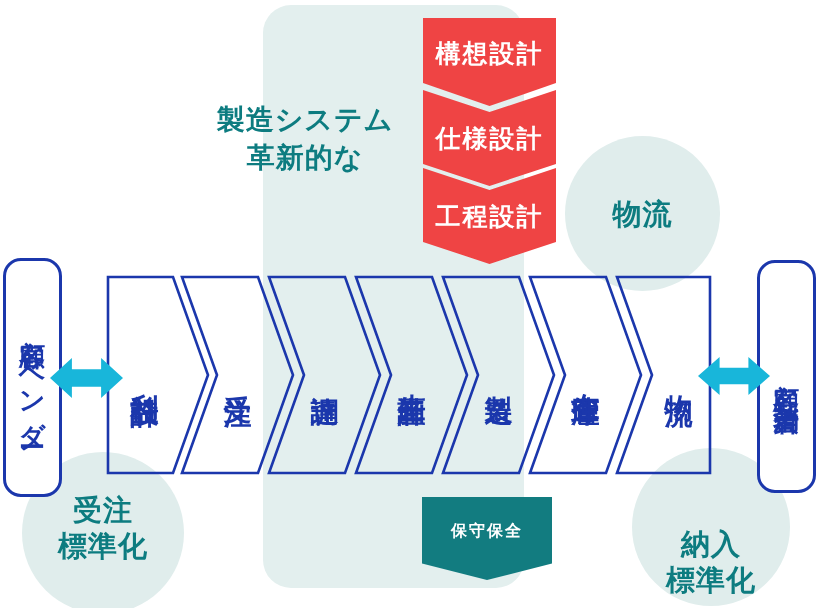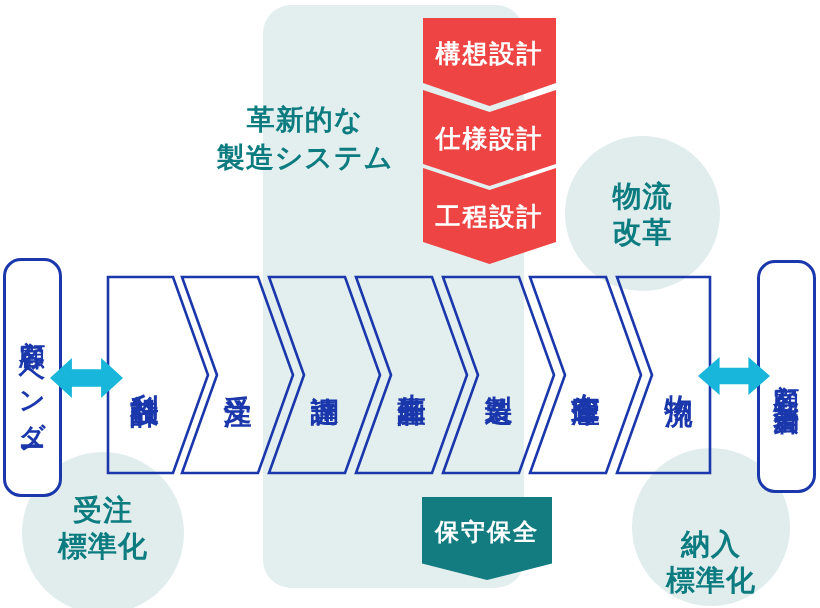--- a/index.html
+++ b/index.html
@@ -36,21 +36,21 @@
     color:#ffffff;font-weight:bold;font-size:25px;letter-spacing:2px;
   }
   .dc1{top:18px;height:88px;clip-path:polygon(0 0,100% 0,100% 74%,50% 100%,0 74%);padding-bottom:18px;box-sizing:border-box;}
   .dc2{top:90px;height:96px;clip-path:polygon(0 0,50% 23%,100% 0,100% 77%,50% 100%,0 77%);}
   .dc3{top:168px;height:96px;clip-path:polygon(0 0,50% 23%,100% 0,100% 77%,50% 100%,0 77%);font-family:Liberation Mono, monospace;}
   
   .maintenance-chevron{
     position:absolute;left:422px;top:497px;width:130px;height:83px;background:#127c80;
     clip-path:polygon(0 0,100% 0,100% 80%,50% 100%,0 80%);
     display:flex;align-items:center;justify-content:center;
-    color:#ffffff;font-weight:bold;font-size:24px;letter-spacing:2px;
+    color:#ffffff;font-weight:bold;font-size:16px;letter-spacing:2px;
     padding-bottom:14px;box-sizing:border-box;
   }
   
   .side-box{
     position:absolute;background:#ffffff;border:3px solid #1b37ac;border-radius:18px;
     display:flex;flex-direction:column;align-items:center;justify-content:center;
     box-sizing:border-box;gap:20px;
   }
   .side-box span{
     writing-mode:vertical-rl;color:#1b37ac;font-weight:bold;font-size:26px;
@@ -77,21 +77,20 @@
 </head>
 <body>
 
 <div class="stage">
 
   <div class="band"></div>
 
   <div class="soft-circle bubble-logistics">
     <div>
       <div>物流</div>
-      <div>改革</div>
     </div>
   </div>
 
   <div class="soft-circle bubble-order">
     <div>
       <div>受注</div>
       <div>標準化</div>
     </div>
   </div>
 
@@ -154,17 +153,17 @@
   </div>
   <div class="side-box box-right">
     <span>顧客</span>
     <span>消費者</span>
   </div>
 
   <div class="cyan-arrow arrow-left"></div>
   <div class="cyan-arrow arrow-right"></div>
 
   <div class="innovation-text">
+    <div>製造システム</div>
     <div>革新的な</div>
-    <div>製造システム</div>
   </div>
 
 </div>
 
 </body></html>

